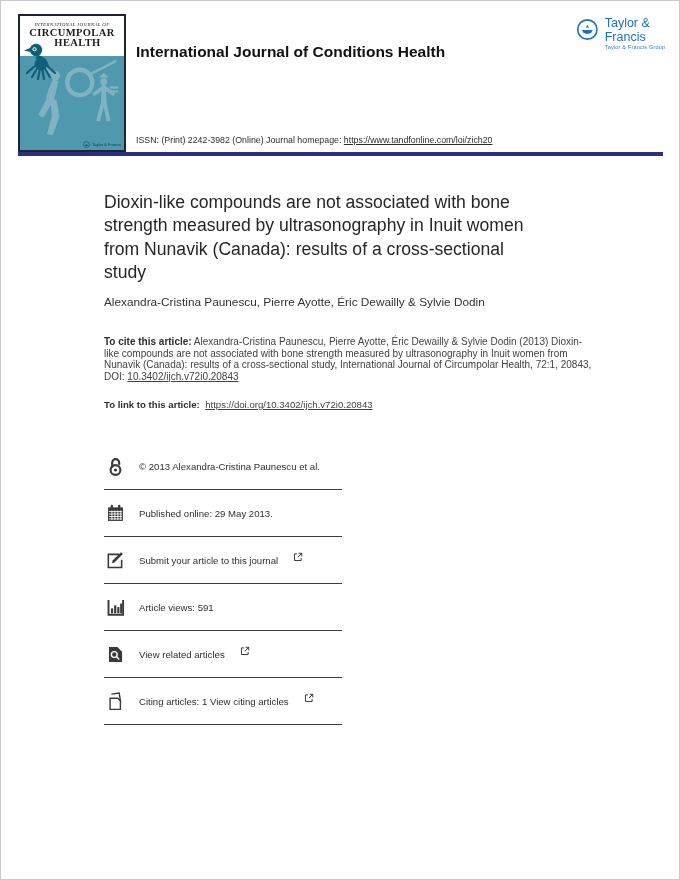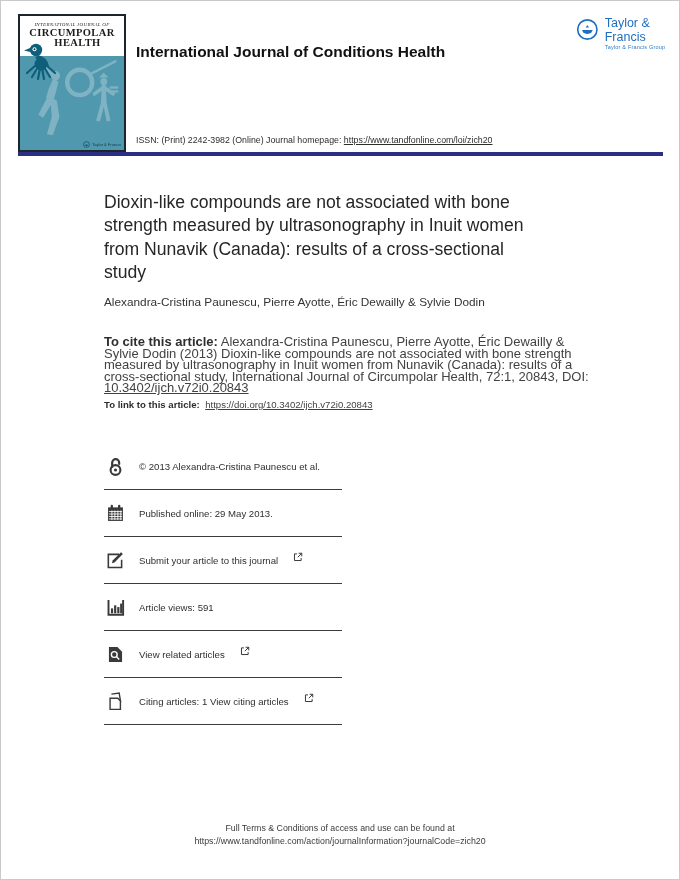--- a/index.html
+++ b/index.html
@@ -36,21 +36,21 @@
   
   #journal-title{left:136px;top:43px;font-size:15.5px;font-weight:bold;color:#111;}
   #issn-line{left:136px;top:135px;font-size:8.8px;color:#2d2d2d;}
   .link{text-decoration:underline;cursor:pointer;}
   #rule{left:18px;top:152px;width:645px;height:4px;background:#2b2e83;}
 
   
   #article-title{left:104px;top:191px;width:426px;font-size:17.6px;line-height:23.3px;
     color:#262626;}
   #authors{left:104px;top:295px;font-size:11.8px;color:#333;}
-  #cite-block{left:104px;top:336px;width:490px;font-size:13px;line-height:11.6px;color:#424242;}
+  #cite-block{left:104px;top:336px;width:490px;font-size:10px;line-height:11.6px;color:#424242;}
   #link-line{left:104px;top:399px;font-size:9.6px;color:#424242;}
   b.inl{font-weight:bold;color:#2e2e2e;}
 
   
   #meta-list{left:104px;top:443px;width:238px;}
   .meta-row{display:flex;align-items:center;gap:13px;height:46px;
     border-bottom:1px solid #3c3c3c;text-align:right;}
   .meta-icon{width:22px;height:22px;flex:0 0 22px;display:flex;align-items:center;justify-content:center;}
   .meta-icon svg{width:21px;height:21px;display:block;}
   .meta-text{font-size:9.6px;color:#2f2f2f;white-space:nowrap;}
@@ -234,18 +234,14 @@
       <span class="ext-icon">
           <svg viewBox="0 0 24 24" fill="none" stroke="#3a3a3a" stroke-width="2.4">
             <path d="M9.5 4.5 H3.5 V20.5 H19.5 V14.5"></path>
             <path d="M13.5 3 H21 V10.5"></path>
             <path d="M21 3 L11.5 12.5"></path>
           </svg>
         </span>
     </div>
   </div>
 
-  <div class="abs" id="footer">
-    <div>Full Terms &amp; Conditions of access and use can be found at</div>
-    <div>https://www.tandfonline.com/action/journalInformation?journalCode=zich20</div>
-  </div>
 
 </div>
 
 </body></html>

